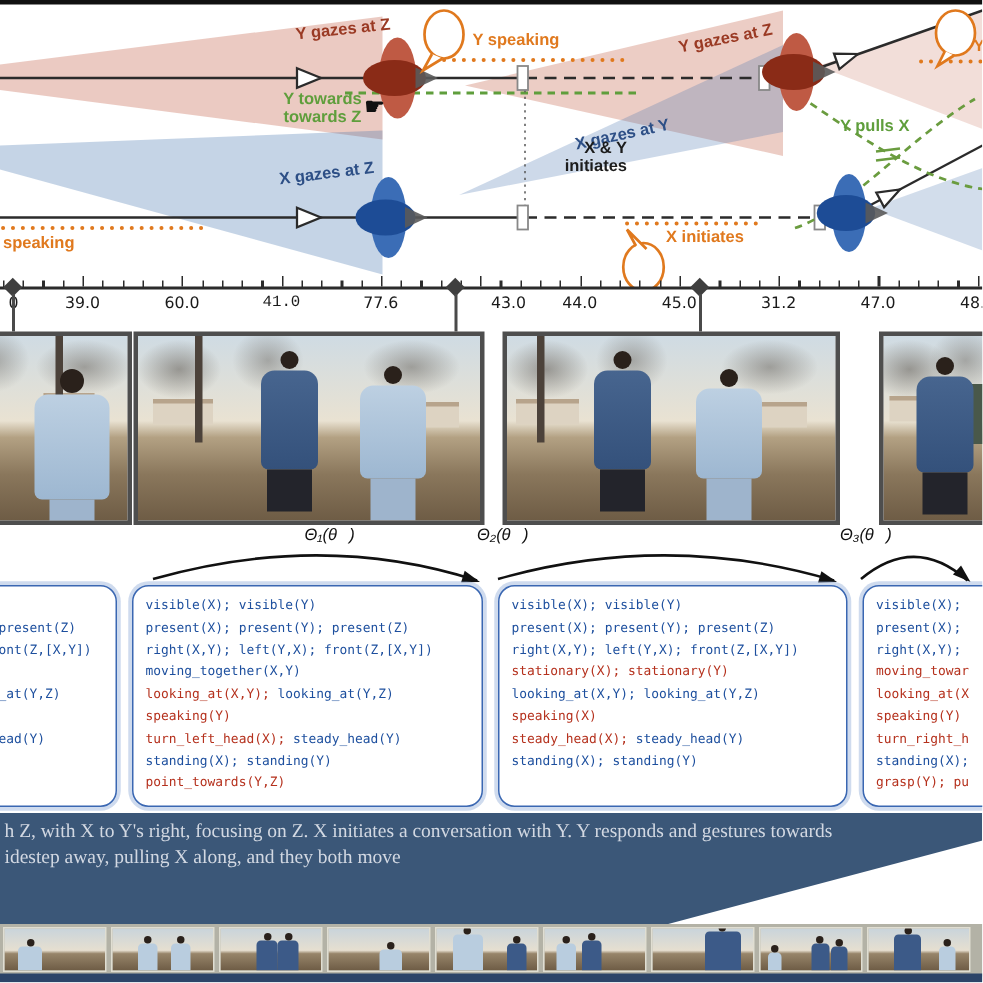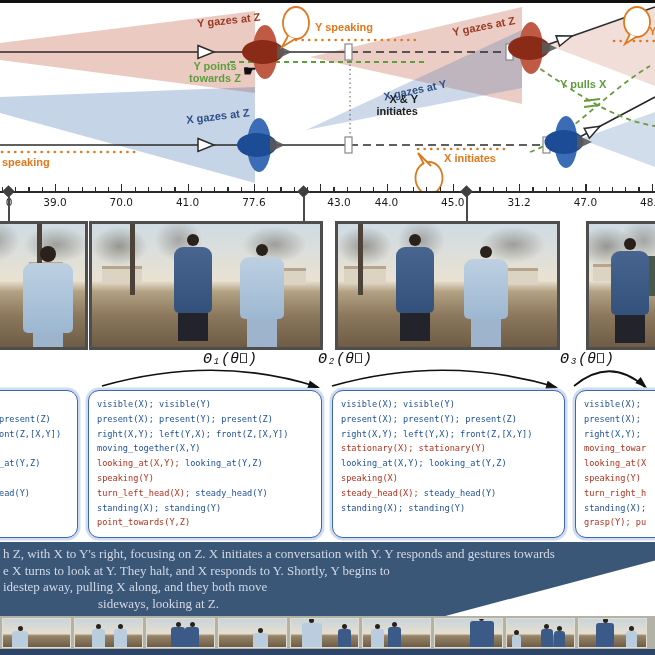--- a/index.html
+++ b/index.html
@@ -32,22 +32,22 @@
   .house{position:absolute;height:14px;background:#ddd3c2;border-top:3px solid #b7a48c;}
   .fig{position:absolute;}
   .fig .head{width:12px;height:12px;border-radius:50%;background:#2a211b;margin:0 auto;}
   .fig .torso{width:38px;height:56px;border-radius:9px 9px 5px 5px;margin-top:1px;}
   .fig .legs{width:30px;height:28px;margin:0 auto;background:#23242b;}
   .fig-dark .torso{background:linear-gradient(180deg,#47658f,#34517b);}
   .fig-light .torso{background:linear-gradient(180deg,#bdd0e2,#9db7d1);}
   .fig-light .legs{background:#9eb4cc;}
   .bin{position:absolute;background:#49584a;border-radius:3px 3px 0 0;}
   
-  .theta{position:absolute;top:351px;font-family:Liberation Mono, monospace;
-         font-style:italic;font-size:15px;color:#111;white-space:nowrap;}
+  .theta{position:absolute;top:351px;font-family:Liberation Sans, sans-serif;
+         font-style:italic;font-size:11px;color:#111;white-space:nowrap;}
   
   .pbox{position:absolute;top:390px;height:148px;box-sizing:border-box;background:#fff;
         border:1.6px solid #3a67b2;border-radius:11px;box-shadow:0 0 0 2.5px rgba(130,160,210,.38);
         padding:6px 8px;font-family:"DejaVu Sans Mono",monospace;font-size:8.6px;line-height:14.8px;
         white-space:pre;overflow:hidden;}
   .pbox .b{color:#1d4f9e;}
   .pbox .r{color:#b5311d;}
   #pbox-0 .pline{text-indent:150px;}
   
   #banner{position:absolute;left:0;top:542px;width:655px;height:92px;background:#3b5778;
@@ -158,21 +158,21 @@
 
   <div class="tl-label lbl-red" style="left:197px;top:14px;transform:rotate(-6deg);">Y gazes at Z</div>
   <div class="tl-label lbl-red" style="left:452px;top:20px;transform:rotate(-11deg);">Y gazes at Z</div>
   <div class="tl-label lbl-blue" style="left:186px;top:110px;transform:rotate(-7deg);">X gazes at Z</div>
   <div class="tl-label lbl-blue" style="left:383px;top:84px;transform:rotate(-12deg);">X gazes at Y</div>
   <div class="tl-label lbl-orange" style="left:315px;top:21px;">Y speaking</div>
   <div class="tl-label lbl-orange" style="left:2px;top:156px;">speaking</div>
   <div class="tl-label lbl-orange" style="left:444px;top:152px;">X initiates</div>
   <div class="tl-label lbl-orange" style="left:649px;top:25px;">Y</div>
   <div class="tl-label lbl-green" style="left:184px;top:60px;width:62px;">
-    <div>Y points</div>
+    <div>Y towards</div>
     <div>towards Z</div>
   </div>
   <div class="tl-label" style="left:243px;top:62px;color:#111;font-size:15px;">☛</div>
   <div class="tl-label lbl-dark" style="left:338px;top:93px;width:80px;">
     <div>X &amp; Y</div>
     <div>initiates</div>
   </div>
   <div class="tl-label lbl-green" style="left:560px;top:78px;">Y pulls X</div>
 
   <div id="axis">
@@ -221,22 +221,22 @@
       <div class="tick" style="left: 545.62px; top: 187px; height: 4.5px;"></div>
       <div class="tick" style="left: 558.88px; top: 187px; height: 4.5px;"></div>
       <div class="tick" style="left: 572.14px; top: 187px; height: 4.5px;"></div>
       <div class="tick" style="left: 585.4px; top: 184px; height: 7px;"></div>
       <div class="tick" style="left: 598.66px; top: 187px; height: 4.5px;"></div>
       <div class="tick" style="left: 611.92px; top: 187px; height: 4.5px;"></div>
       <div class="tick" style="left: 625.18px; top: 187px; height: 4.5px;"></div>
       <div class="tick" style="left: 638.44px; top: 187px; height: 4.5px;"></div>
       <div class="tick" style="left: 651.7px; top: 184px; height: 7px;"></div>
       <div class="tick-label" style="left: 55px;">39.0</div>
-      <div class="tick-label" style="left: 121.3px;">70.0</div>
-      <div class="tick-label" style="left: 187.6px;">41.0</div>
+      <div class="tick-label" style="left: 121.3px;">60.0</div>
+      <div class="tick-label" style="left: 187.6px; font-family: Liberation Mono, monospace;">41.0</div>
       <div class="tick-label" style="left: 253.9px;">77.6</div>
       <div class="tick-label" style="left: 339px;">43.0</div>
       <div class="tick-label" style="left: 386.5px;">44.0</div>
       <div class="tick-label" style="left: 452.8px;">45.0</div>
       <div class="tick-label" style="left: 519.1px;">31.2</div>
       <div class="tick-label" style="left: 585.4px;">47.0</div>
       <div class="tick-label" style="left: 651.7px;">48.0</div>
       <div class="tick-label" style="left: 3px; width: 12px; margin-left: 0px;">0</div>
       <div class="diamond" style="left: 3.5px;"></div>
       <div class="connector" style="left: 8px;"></div>
@@ -315,23 +315,21 @@
   <div class="theta" style="left:318px;">Θ₂(θ⃗)</div>
   <div class="theta" style="left:560px;">Θ₃(θ⃗)</div>
 
   <div class="pbox" id="pbox-0" style="left:-160px;width:238px;"><div class="pline">&nbsp;</div><div class="pline"><span class="b">present(Z)</span></div><div class="pline"><span class="b">ont(Z,[X,Y])</span></div><div class="pline">&nbsp;</div><div class="pline"><span class="b">_at(Y,Z)</span></div><div class="pline">&nbsp;</div><div class="pline"><span class="b">ead(Y)</span></div></div>
   <div class="pbox" id="pbox-1" style="left:88px;width:234px;"><div class="pline"><span class="b">visible(X); visible(Y)</span></div><div class="pline"><span class="b">present(X); present(Y); present(Z)</span></div><div class="pline"><span class="b">right(X,Y); left(Y,X); front(Z,[X,Y])</span></div><div class="pline"><span class="b">moving_together(X,Y)</span></div><div class="pline"><span class="r">looking_at(X,Y); </span><span class="b">looking_at(Y,Z)</span></div><div class="pline"><span class="r">speaking(Y)</span></div><div class="pline"><span class="r">turn_left_head(X); </span><span class="b">steady_head(Y)</span></div><div class="pline"><span class="b">standing(X); standing(Y)</span></div><div class="pline"><span class="r">point_towards(Y,Z)</span></div></div>
   <div class="pbox" id="pbox-2" style="left:332px;width:233px;"><div class="pline"><span class="b">visible(X); visible(Y)</span></div><div class="pline"><span class="b">present(X); present(Y); present(Z)</span></div><div class="pline"><span class="b">right(X,Y); left(Y,X); front(Z,[X,Y])</span></div><div class="pline"><span class="r">stationary(X); stationary(Y)</span></div><div class="pline"><span class="b">looking_at(X,Y); looking_at(Y,Z)</span></div><div class="pline"><span class="r">speaking(X)</span></div><div class="pline"><span class="r">steady_head(X); </span><span class="b">steady_head(Y)</span></div><div class="pline"><span class="b">standing(X); standing(Y)</span></div></div>
   <div class="pbox" id="pbox-3" style="left:575px;width:237px;"><div class="pline"><span class="b">visible(X);</span></div><div class="pline"><span class="b">present(X);</span></div><div class="pline"><span class="b">right(X,Y);</span></div><div class="pline"><span class="r">moving_towar</span></div><div class="pline"><span class="r">looking_at(X</span></div><div class="pline"><span class="r">speaking(Y)</span></div><div class="pline"><span class="r">turn_right_h</span></div><div class="pline"><span class="b">standing(X);</span></div><div class="pline"><span class="r">grasp(Y); pu</span></div></div>
 
   <div id="banner">
     <div class="nline">h Z, with X to Y's right, focusing on Z. X initiates a conversation with Y. Y responds and gestures towards</div>
-    <div class="nline">e X turns to look at Y. They halt, and X responds to Y. Shortly, Y begins to</div>
     <div class="nline">idestep away, pulling X along, and they both move</div>
-    <div class="nline indent">sideways, looking at Z.</div>
   </div>
 
   <div id="filmstrip">
       <div class="cell" style="left: 2px;">
         <div class="mini light" style="left: 14%; width: 16px; height: 16px; bottom: 0px;">
           <div class="mh"></div>
         </div>
       </div>
       <div class="cell" style="left: 74px;">
         <div class="mini light" style="left: 26%; width: 13px; height: 18px; bottom: 0px;">

